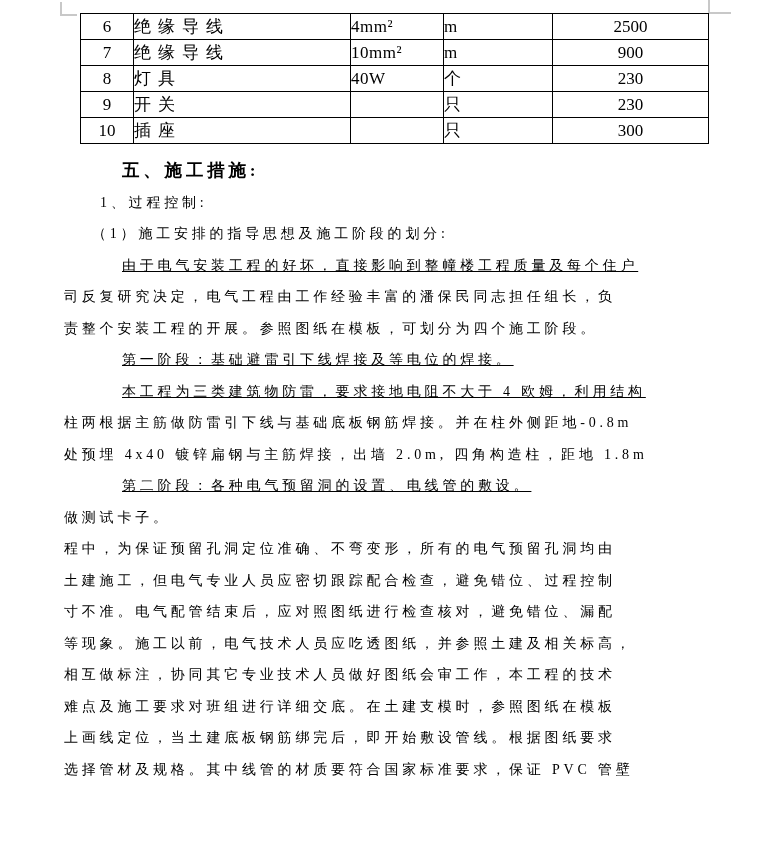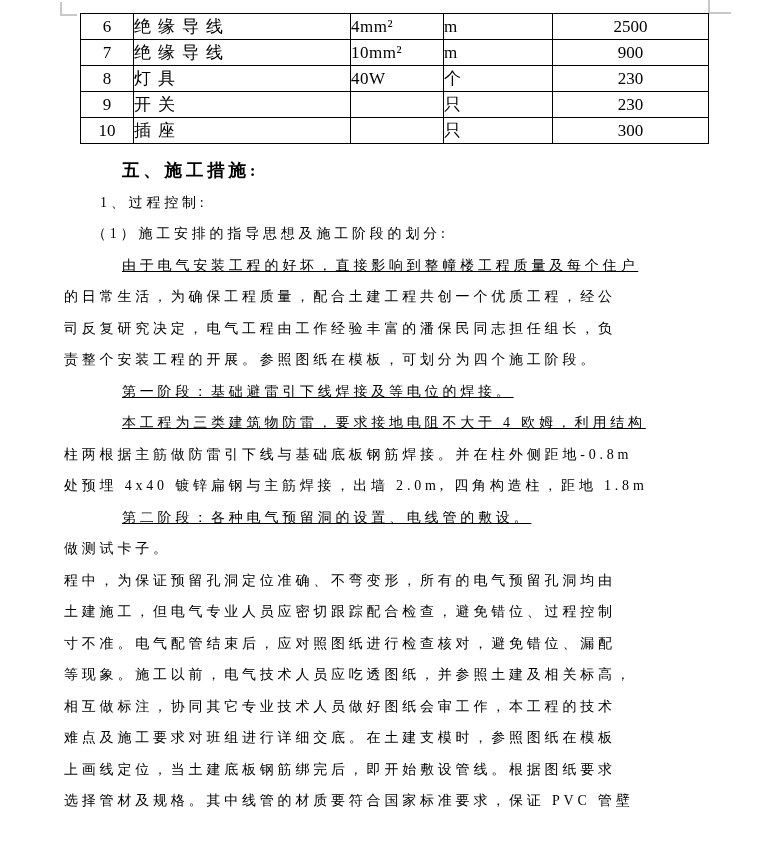--- a/index.html
+++ b/index.html
@@ -122,21 +122,20 @@
           <td class="c-qty">300</td>
         </tr>
       </tbody>
   </table>
 
   <div class="doc">
       <div class="line st-heading">五、施工措施:</div>
       <div class="line st-sub1">1、过程控制:</div>
       <div class="line st-sub2">（1）施工安排的指导思想及施工阶段的划分:</div>
       <div class="line st-first">由于电气安装工程的好坏，直接影响到整幢楼工程质量及每个住户</div>
-      <div class="line st-cont">的日常生活，为确保工程质量，配合土建工程共创一个优质工程，经公</div>
       <div class="line st-cont">司反复研究决定，电气工程由工作经验丰富的潘保民同志担任组长，负</div>
       <div class="line st-cont">责整个安装工程的开展。参照图纸在模板，可划分为四个施工阶段。</div>
       <div class="line st-first">第一阶段：基础避雷引下线焊接及等电位的焊接。</div>
       <div class="line st-first">本工程为三类建筑物防雷，要求接地电阻不大于 4 欧姆，利用结构</div>
       <div class="line st-cont">柱两根据主筋做防雷引下线与基础底板钢筋焊接。并在柱外侧距地-0.8m</div>
       <div class="line st-cont">处预埋 4x40 镀锌扁钢与主筋焊接，出墙 2.0m, 四角构造柱，距地 1.8m</div>
       <div class="line st-first">第二阶段：各种电气预留洞的设置、电线管的敷设。</div>
       <div class="line st-cont">做测试卡子。</div>
       <div class="line st-cont">程中，为保证预留孔洞定位准确、不弯变形，所有的电气预留孔洞均由</div>
       <div class="line st-cont">土建施工，但电气专业人员应密切跟踪配合检查，避免错位、过程控制</div>

